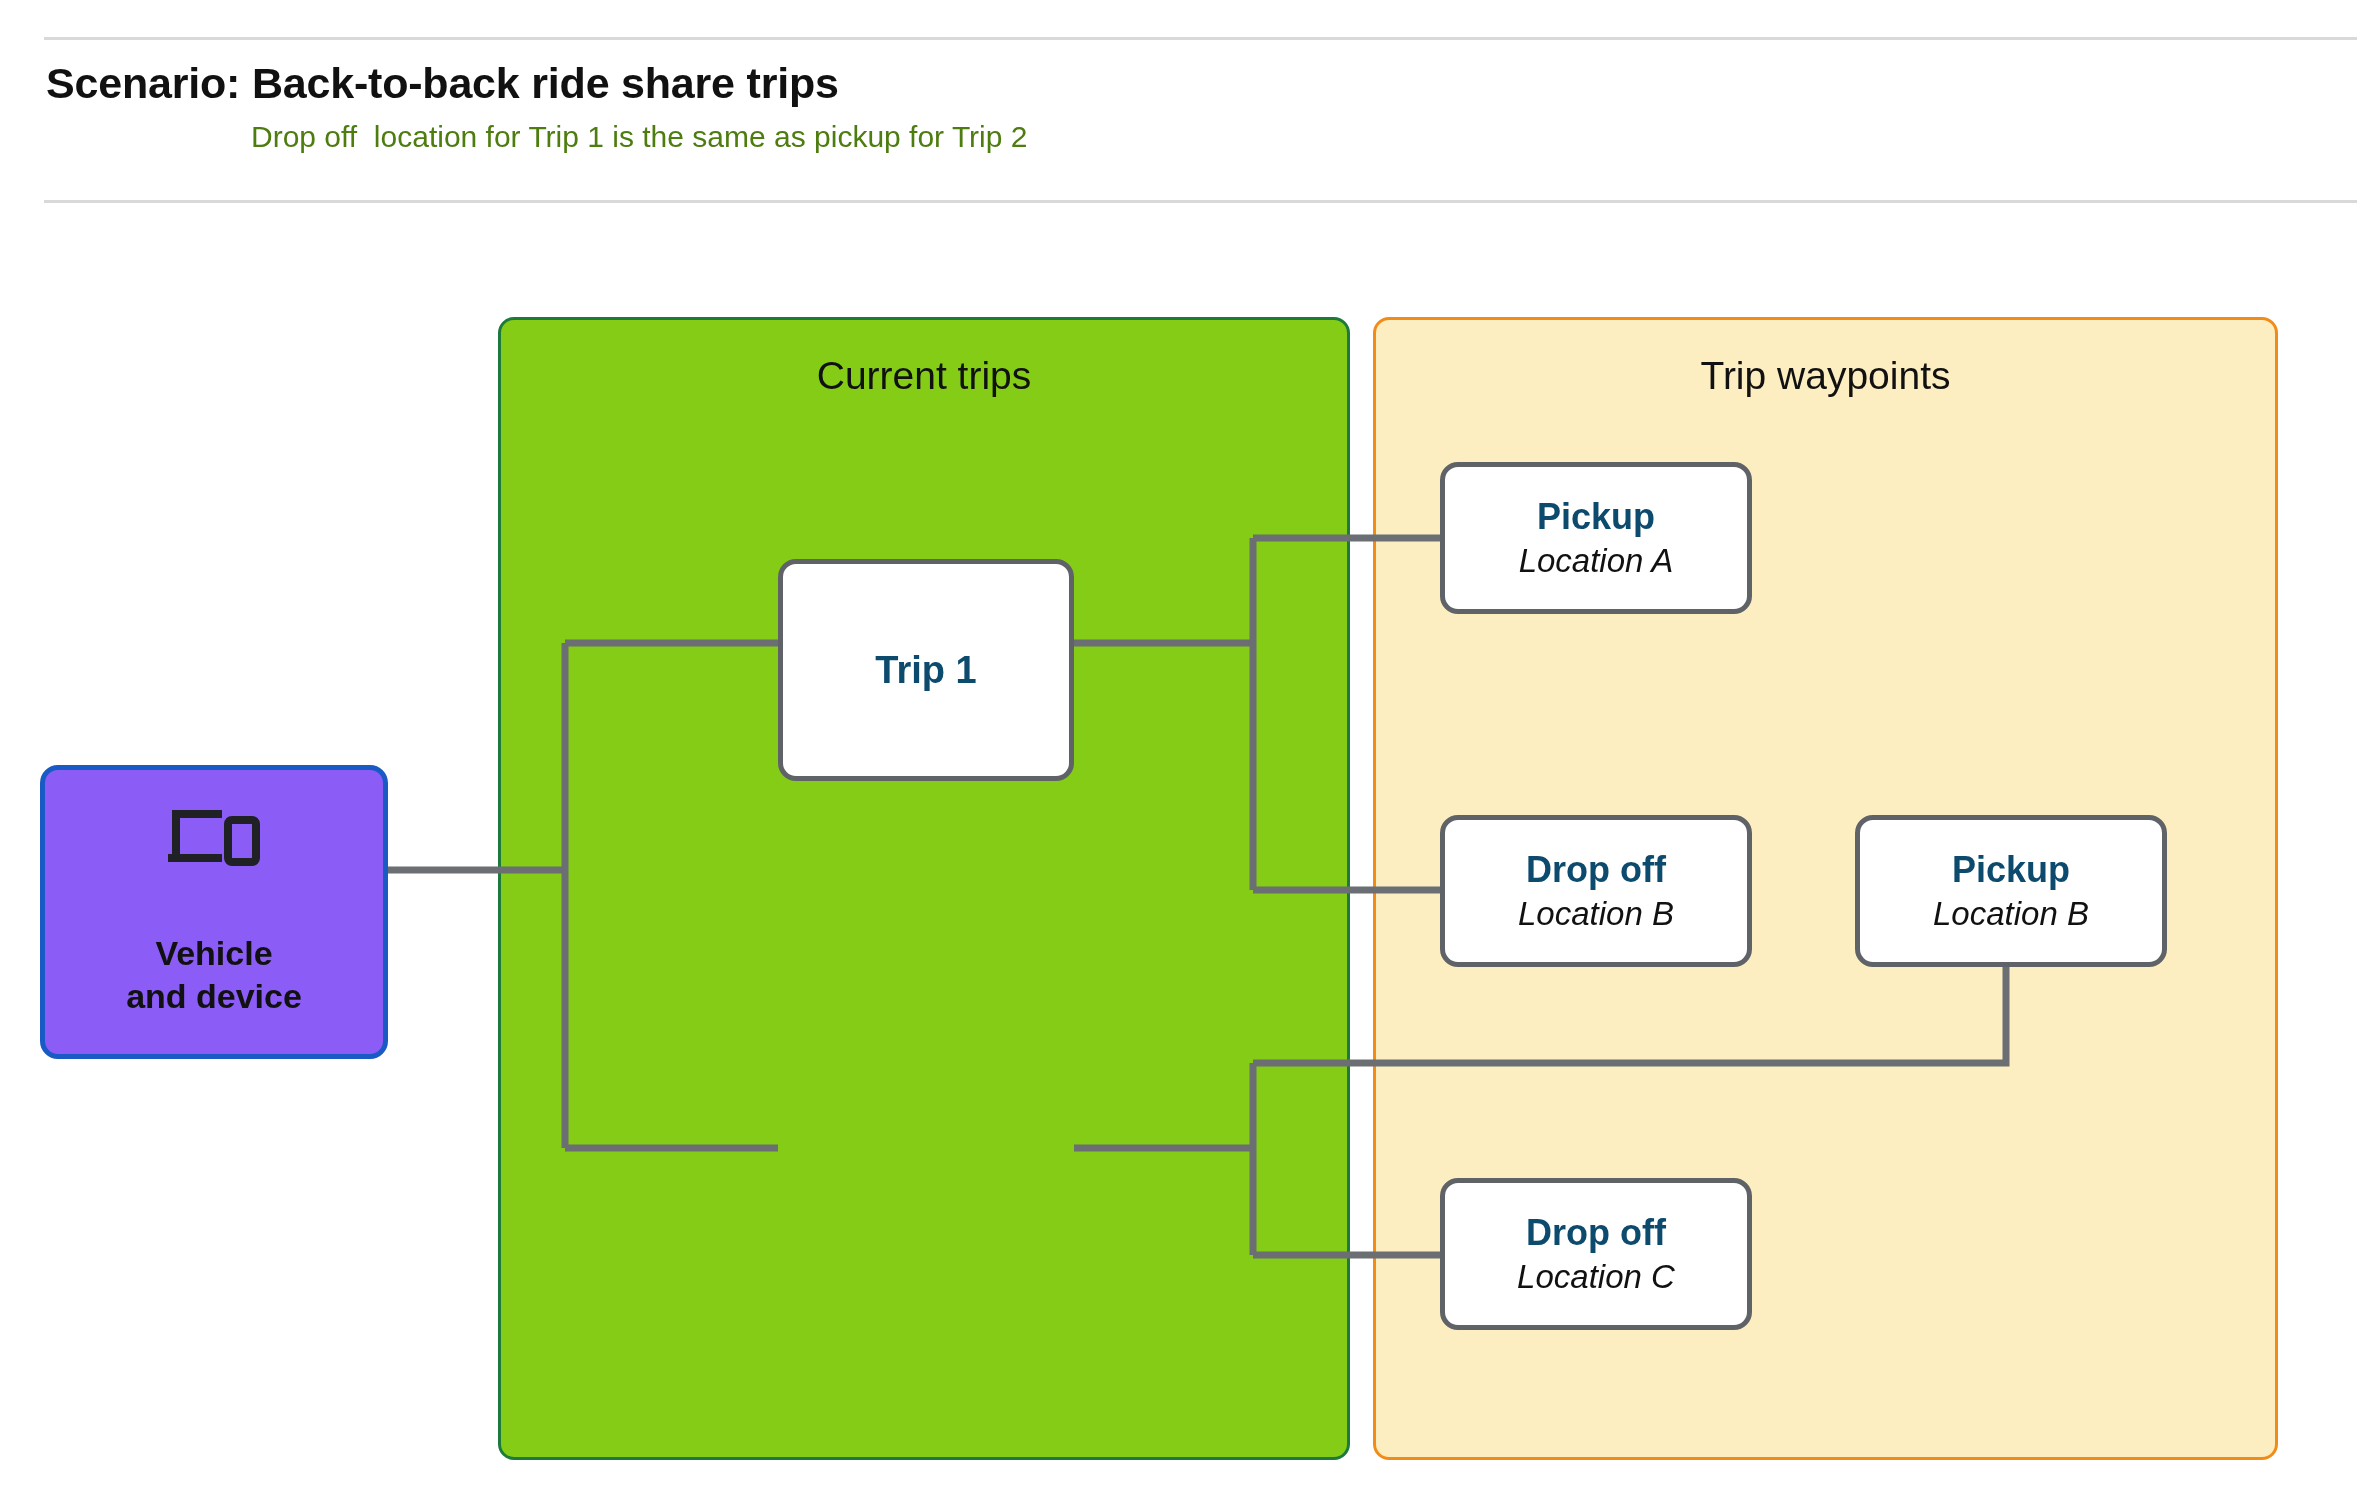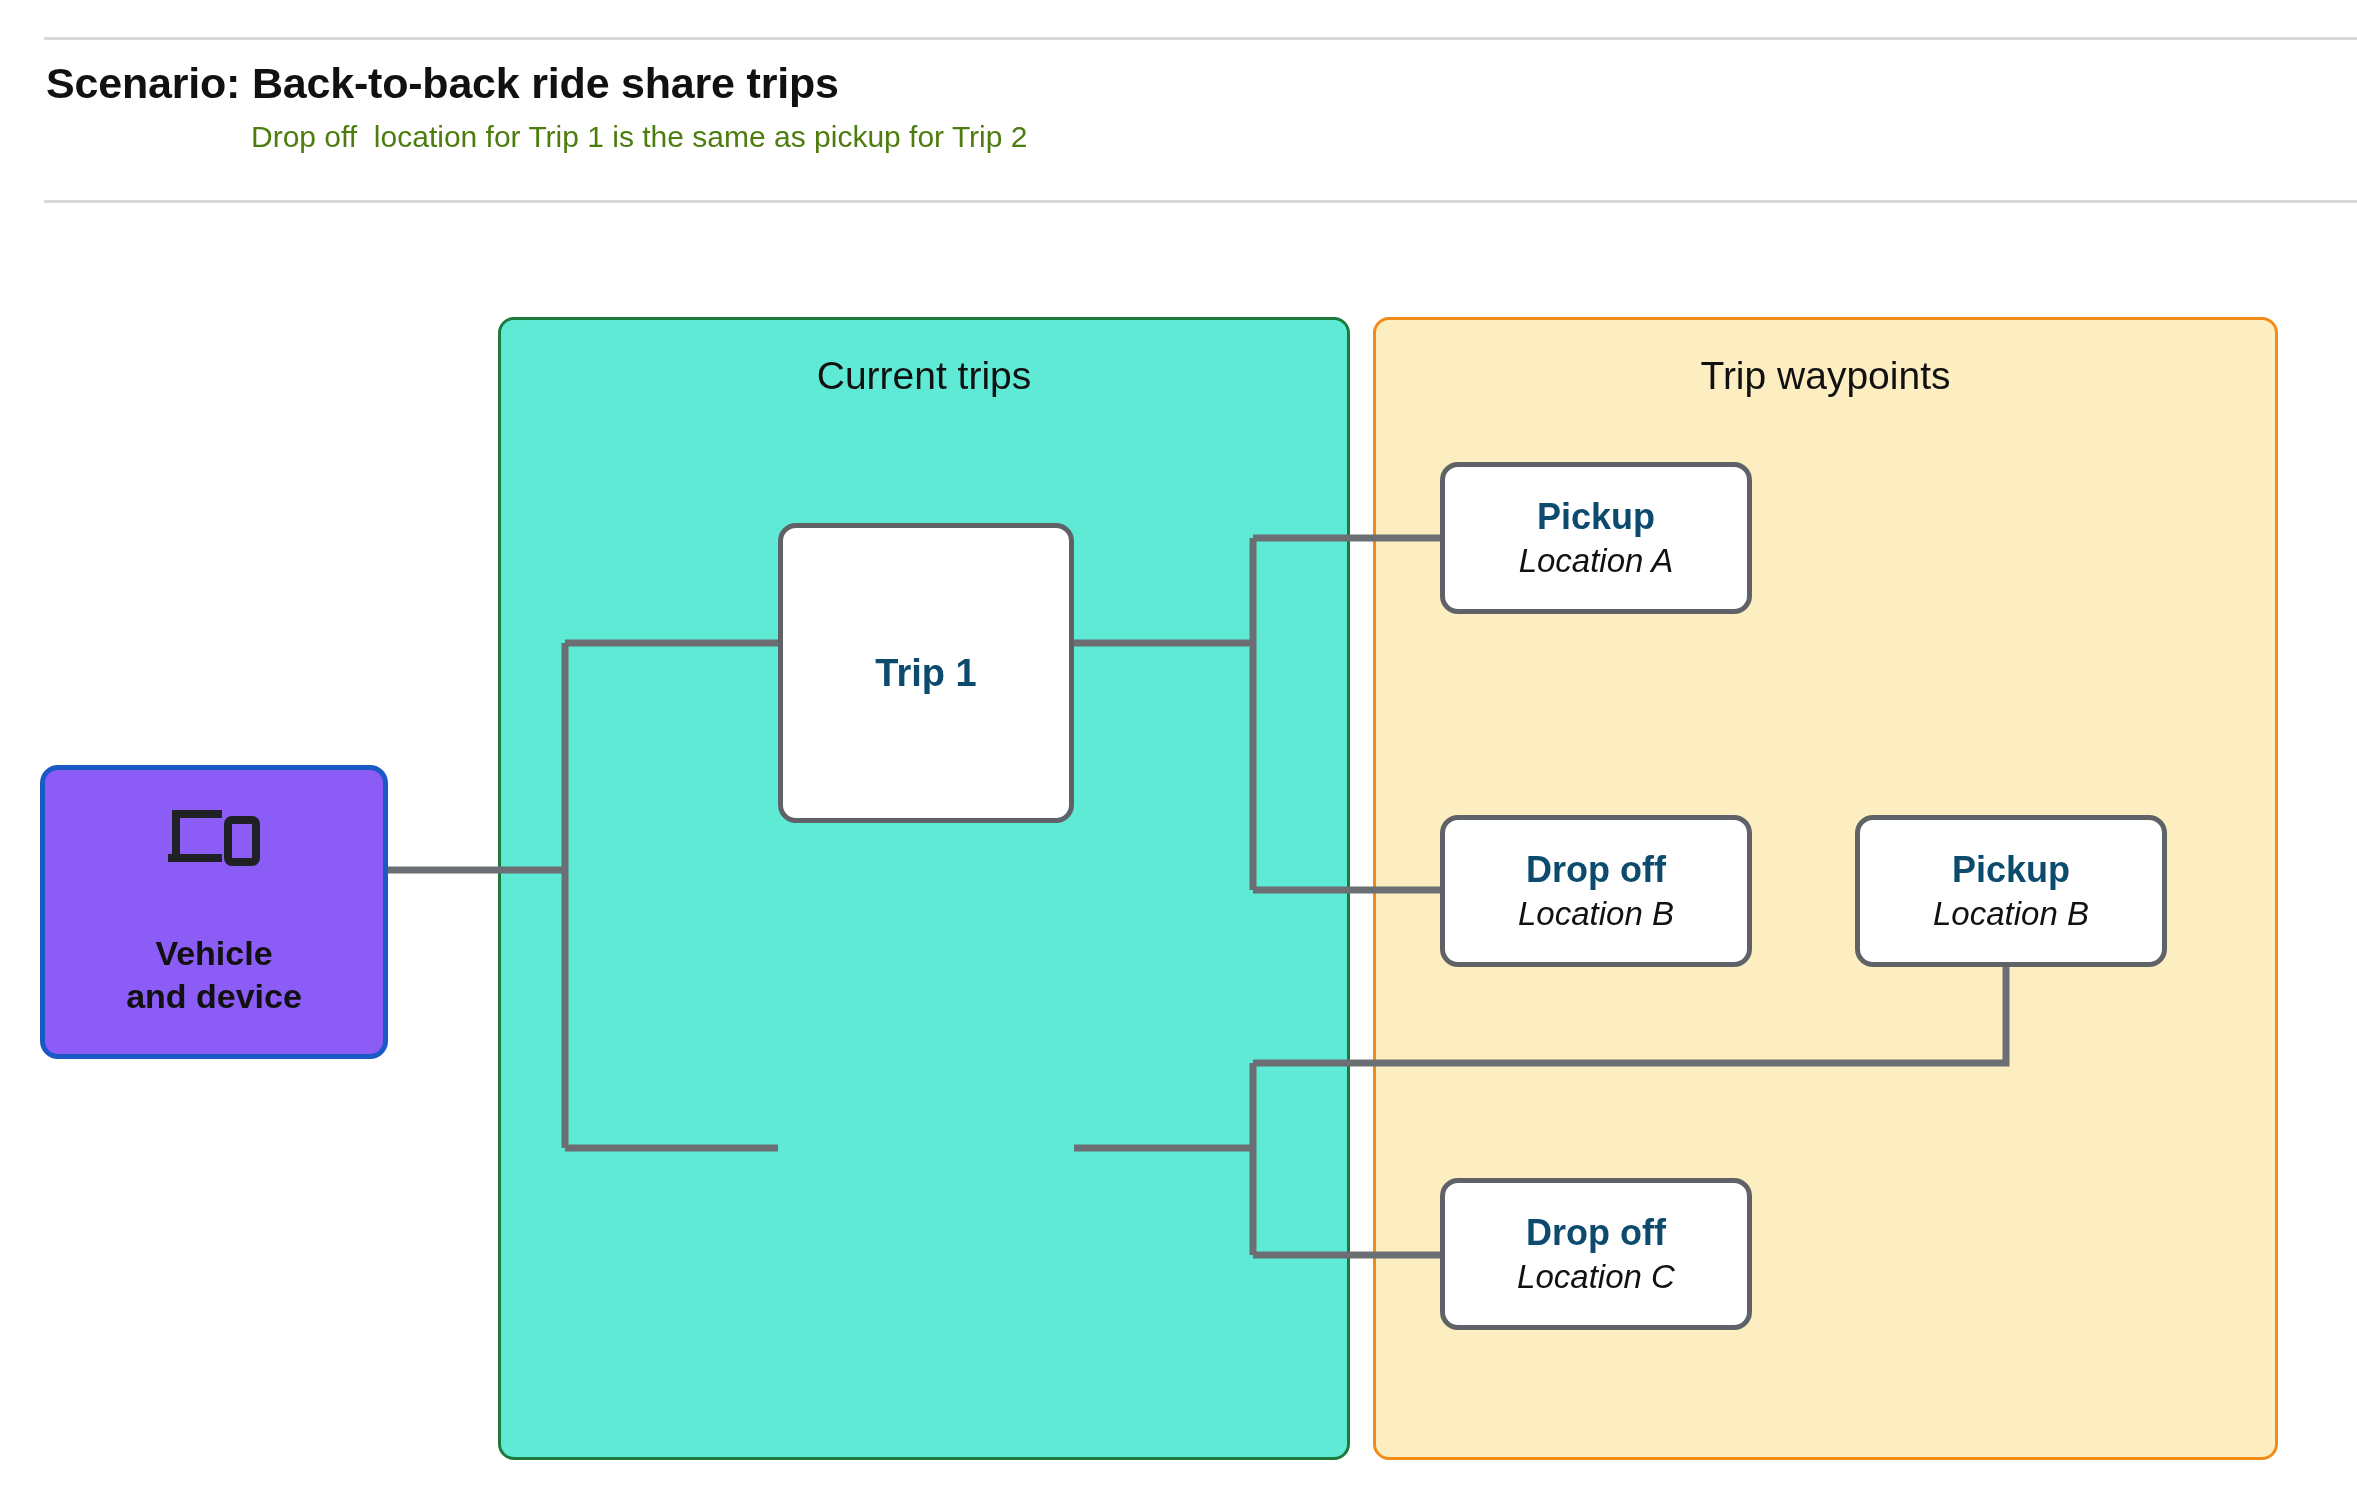--- a/index.html
+++ b/index.html
@@ -59,21 +59,21 @@
   .panel {
     position: absolute;
     border-radius: 16px;
     box-sizing: border-box;
   }
   #panel-current-trips {
     left: 498px;
     top: 317px;
     width: 852px;
     height: 1143px;
-    background: #5eead4;
+    background: #84cc16;
     border: 3px solid #1e7a3c;
   }
   #panel-trip-waypoints {
     left: 1373px;
     top: 317px;
     width: 905px;
     height: 1143px;
     background: #fdeec1;
     border: 3px solid #f28c18;
   }
@@ -123,21 +123,22 @@
     font-weight: 400;
     color: #111111;
     line-height: 1.22;
     margin-top: 2px;
     font-style: italic;
   }
 
   
   #node-trip-1, #node-trip-2 {
     width: 296px;
-    height: 300px;
+    height: 222px;
+    margin-top: 36px;
   }
   #node-trip-1 { left: 778px; top: 523px; }
   #node-trip-2 { left: 778px; top: 1028px; }
   #node-trip-1 .title, #node-trip-2 .title {
     font-size: 38px;
     font-weight: 700;
   }
 
   
   .waypoint {

